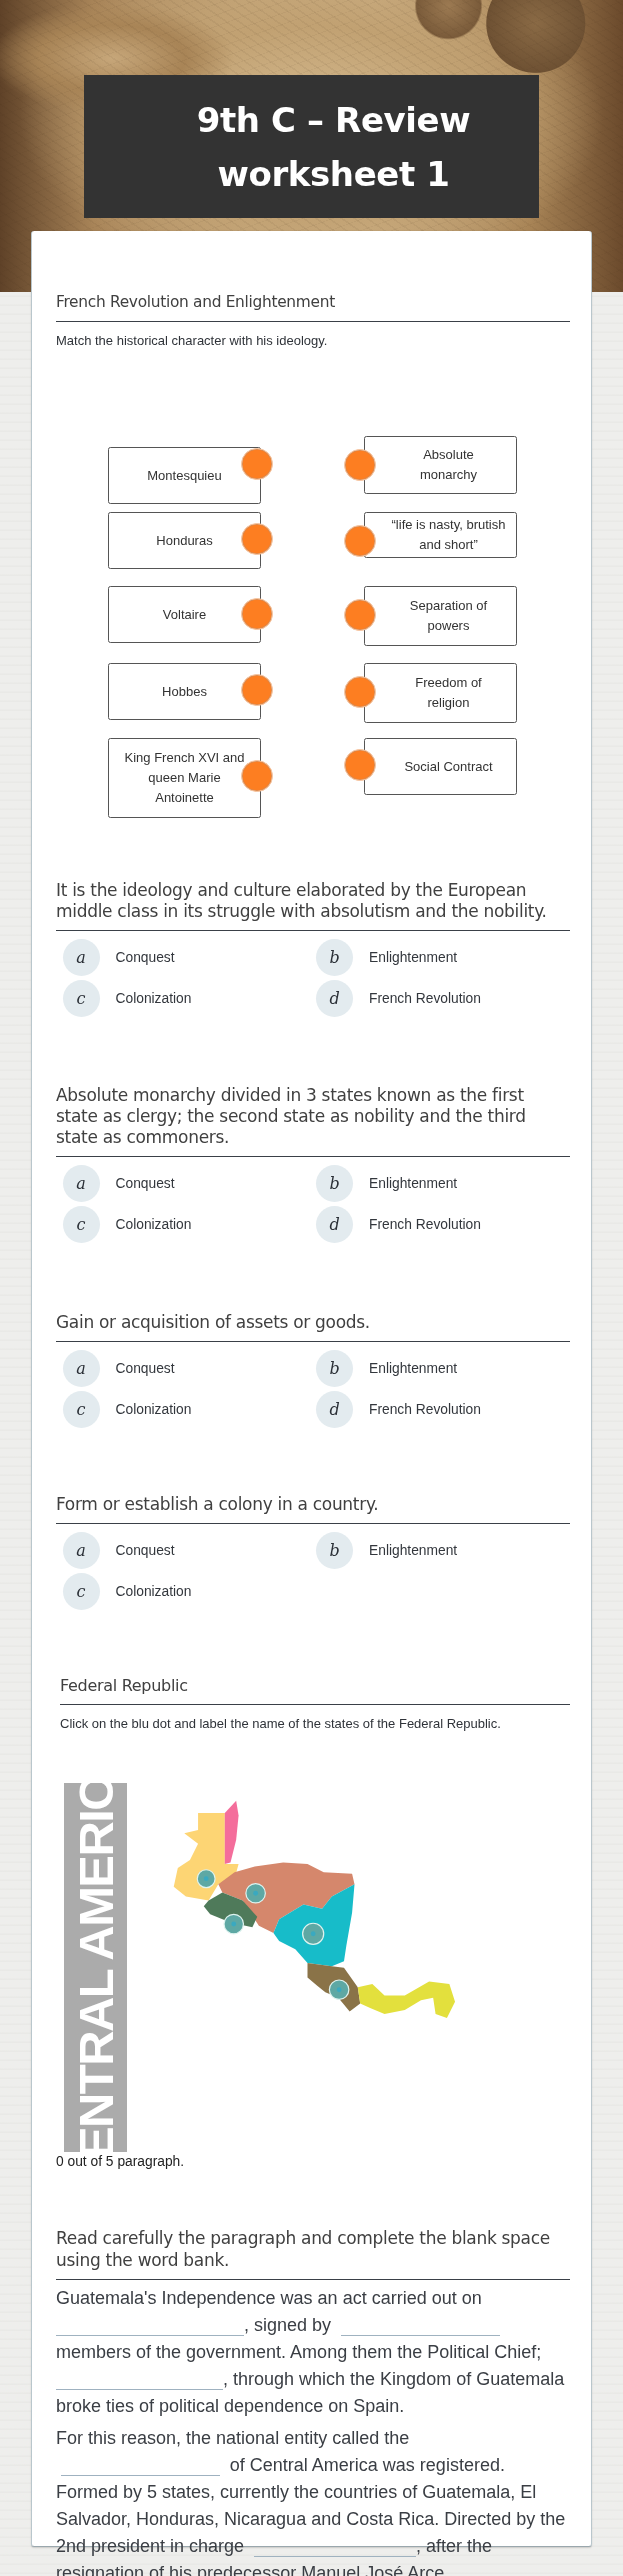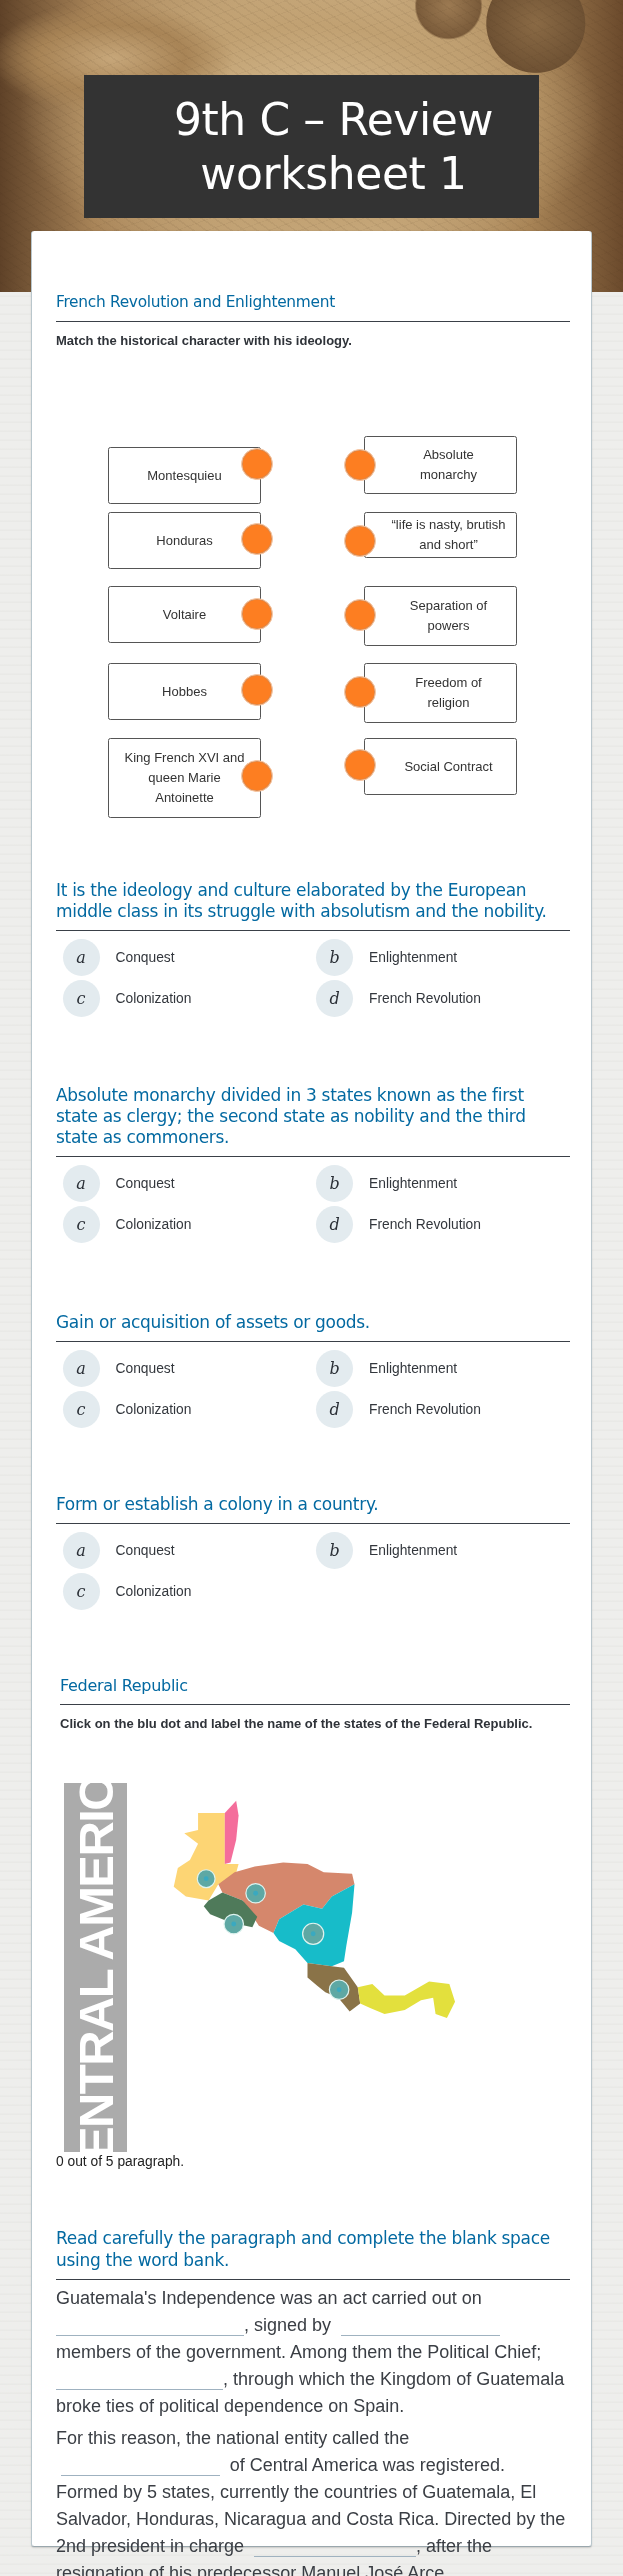--- a/index.html
+++ b/index.html
@@ -26,38 +26,38 @@
     content: ""; position: absolute; inset: 0;
     background: repeating-linear-gradient(35deg, rgba(60,40,20,0.06) 0 1.6px, transparent 1.6px 7.3px),
                 repeating-linear-gradient(-20deg, rgba(60,40,20,0.05) 0 0.8px, transparent 0.8px 10.5px);
   }
   .title-box {
     position: absolute; left: 84px; top: 75px; width: 455px; height: 143px;
     background: #333333; z-index: 2;
     display: flex; align-items: center; justify-content: center; text-align: center;
   }
   .title-box h1 {
-    color: #ffffff; font-family: "DejaVu Sans", sans-serif; font-weight: normal;
-    font-size: 44px; line-height: 54px; letter-spacing: -0.4px; margin-left: 44px;
+    color: #ffffff; font-family: "DejaVu Sans", sans-serif; font-weight: bold;
+    font-size: 34px; line-height: 54px; letter-spacing: -0.4px; margin-left: 44px;
   }
   .card {
     position: absolute; left: 31px; top: 231px; width: 561px; height: 2316px;
     background: #ffffff; border-radius: 3.2px;
     border-left: 0.8px solid #b9c6cc; border-right: 0.8px solid #b9c6cc; border-bottom: 0.8px solid #9aa7ad;
     box-shadow: 0 0.8px 1.6px rgba(0,0,0,0.15);
     z-index: 3;
   }
   .section { position: absolute; left: 24px; width: 514px; }
   .sec-title {
     font-family: "DejaVu Sans", sans-serif; font-size: 16px; line-height: 21px;
-    color: #0369a1; letter-spacing: -0.3px; padding-bottom: 8px;
+    color: #404040; letter-spacing: -0.3px; padding-bottom: 8px;
     border-bottom: 1.2px solid #3a4048;
   }
   .sec-title.q { font-size: 17px; line-height: 21px; }
-  .instr { font-size: 13px; color: #2f3339; margin-top: 8px; line-height: 21px; font-weight: bold; }
+  .instr { font-size: 13px; color: #2f3339; margin-top: 8px; line-height: 21px; }
 
   
   .match-box {
     position: absolute; width: 153px; border: 0.8px solid #555; border-radius: 2.4px;
     background: #fff; display: flex; align-items: center; justify-content: center;
     text-align: center; font-size: 13px; line-height: 20px; color: #333;
   }
   .match-dot {
     position: absolute; width: 32px; height: 32px; border-radius: 50%;
     background: #fd7e21; border: 1.6px solid #f3c8a8; box-shadow: 0 0 0 0.8px #d08b5a inset;

